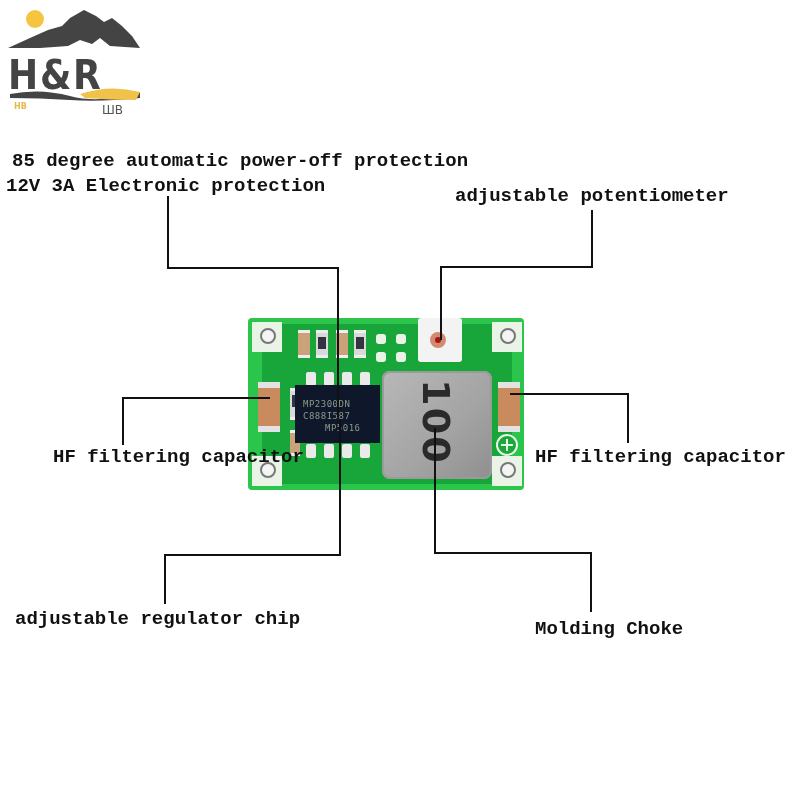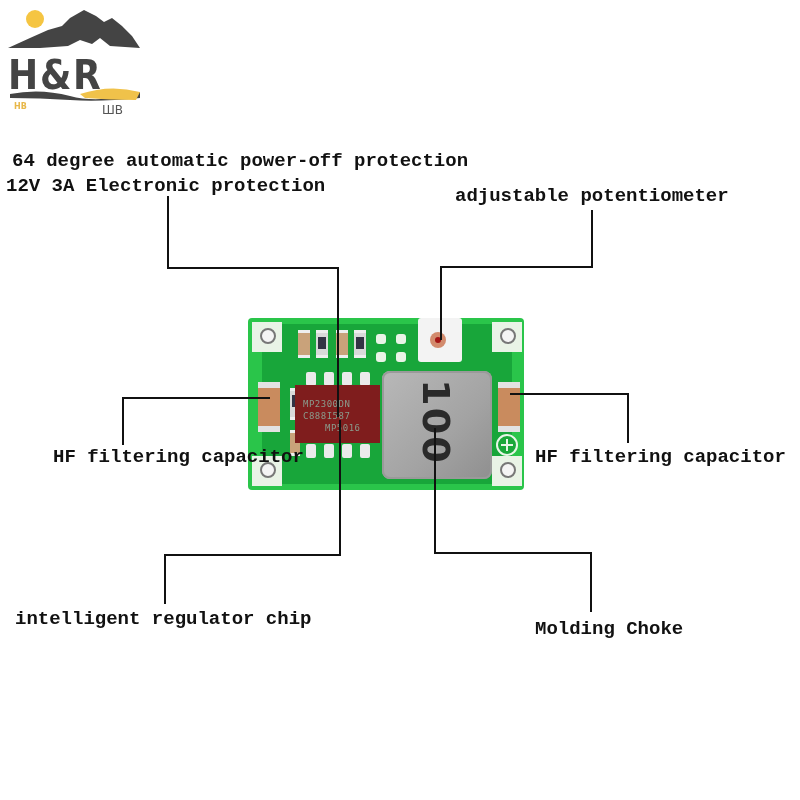--- a/index.html
+++ b/index.html
@@ -11,21 +11,21 @@
     .logo-sub { position: absolute; left: 14px; top: 94px; font-family: "DejaVu Sans", sans-serif; font-size: 8px; color: #e8b84a; font-weight: bold; }
     .logo-sub2 { position: absolute; left: 56px; top: 95px; font-family: "DejaVu Sans", sans-serif; font-size: 12px; color: #555; margin-left: 46px; }
 
     .pcb { position: absolute; left: 248px; top: 318px; width: 276px; height: 172px; background: #2ac54a; border-radius: 4px; }
     .pcb-inner { position: absolute; left: 14px; top: 6px; width: 250px; height: 160px; background: #18a63a; border-radius: 3px; }
     .pad { position: absolute; background: #e9f3e6; }
     .hole { position: absolute; width: 12px; height: 12px; border-radius: 50%; border: 2px solid #777; background: #f4f4f4; }
     .cap { position: absolute; width: 22px; height: 38px; background: #c98b5e; border-top: 6px solid #e2e2e2; border-bottom: 6px solid #e2e2e2; }
     .res { position: absolute; width: 12px; height: 22px; background: #d9d9d9; border-top: 3px solid #eee; border-bottom: 3px solid #eee; }
     .res.dark::after { content: ""; position: absolute; left: 2px; top: 4px; width: 8px; height: 12px; background: #334; }
-    .chip { position: absolute; left: 295px; top: 385px; width: 85px; height: 58px; background: #7f1d1d; }
+    .chip { position: absolute; left: 295px; top: 385px; width: 85px; height: 58px; background: #0f172a; }
     .chip-text { position: absolute; left: 8px; font-family: "DejaVu Sans Mono", monospace; font-size: 9px; color: #8a9b8c; letter-spacing: 0.5px; }
     .pin { position: absolute; width: 10px; height: 14px; background: #eaeaea; border-radius: 2px; }
     .choke { position: absolute; left: 382px; top: 371px; width: 110px; height: 108px; background: linear-gradient(135deg,#b8b8b8,#a3a3a3 60%,#8f8f8f); border-radius: 8px; box-shadow: inset 0 0 0 2px #9a9a9a; }
     .choke-text { position: absolute; left: 436px; top: 422px; font-family: "DejaVu Sans", sans-serif; font-size: 38px; font-weight: bold; color: #2a2a2a; transform: translate(-50%,-50%) rotate(90deg); letter-spacing: 2px; }
     .pot { position: absolute; left: 418px; top: 318px; width: 44px; height: 44px; background: #f3f3f3; border-radius: 3px; }
     .pot-core { position: absolute; left: 430px; top: 332px; width: 16px; height: 16px; border-radius: 50%; background: #d28a6c; }
     .pot-dot { position: absolute; left: 435px; top: 337px; width: 6px; height: 6px; border-radius: 50%; background: #a31414; }
     .plus { position: absolute; left: 496px; top: 434px; width: 18px; height: 18px; border-radius: 50%; border: 2px solid #e8f6e8; background: #1aa83a; }
     .plus::before { content:""; position:absolute; left:8px; top:3px; width:2px; height:12px; background:#e8f6e8; }
     .plus::after { content:""; position:absolute; left:3px; top:8px; width:12px; height:2px; background:#e8f6e8; }
@@ -38,21 +38,21 @@
     <circle cx="35" cy="11" r="9" fill="#f5c542"></circle>
     <path d="M8 40 L30 30 L48 22 L62 18 L70 10 L84 2 L96 8 L104 14 L112 10 L122 18 L132 28 L140 40 L110 38 L100 30 L92 36 L80 32 L68 38 L40 40 Z" fill="#444"></path>
     <path d="M10 86 Q40 80 70 88 T140 84 L140 90 Q100 94 70 92 T10 90 Z" fill="#444"></path>
     <path d="M80 86 Q110 76 140 84 L136 92 Q110 92 85 90 Z" fill="#f0c24a"></path>
   </svg>
   <div class="logo-text">H&amp;R</div>
   <div class="logo-sub">HB</div>
   <div class="logo-sub2">ШВ</div>
 </div>
 
-<div class="label" style="left:12px;top:150px;">64 degree automatic power-off protection</div>
+<div class="label" style="left:12px;top:150px;">85 degree automatic power-off protection</div>
 <div class="label" style="left:6px;top:175px;">12V 3A Electronic protection</div>
 
 <div class="label" style="left:455px;top:185px;">adjustable potentiometer</div>
 
 <div class="pcb">
   <div class="pcb-inner"></div>
 </div>
 
 <div class="pad" style="left:252px;top:322px;width:30px;height:30px;"></div>
 <div class="hole" style="left:260px;top:328px;"></div>
@@ -118,14 +118,14 @@
 <div class="line" style="left:339px;top:420px;width:2px;height:136px;"></div>
 <div class="line" style="left:164px;top:554px;width:177px;height:2px;"></div>
 <div class="line" style="left:164px;top:554px;width:2px;height:50px;"></div>
 
 <div class="line" style="left:434px;top:428px;width:2px;height:126px;"></div>
 <div class="line" style="left:434px;top:552px;width:158px;height:2px;"></div>
 <div class="line" style="left:590px;top:552px;width:2px;height:60px;"></div>
 
 <div class="label" style="left:53px;top:446px;">HF filtering capacitor</div>
 <div class="label" style="left:535px;top:446px;">HF filtering capacitor</div>
-<div class="label" style="left:15px;top:608px;">intelligent regulator chip</div>
+<div class="label" style="left:15px;top:608px;">adjustable regulator chip</div>
 <div class="label" style="left:535px;top:618px;">Molding Choke</div>
 
 </body></html>

